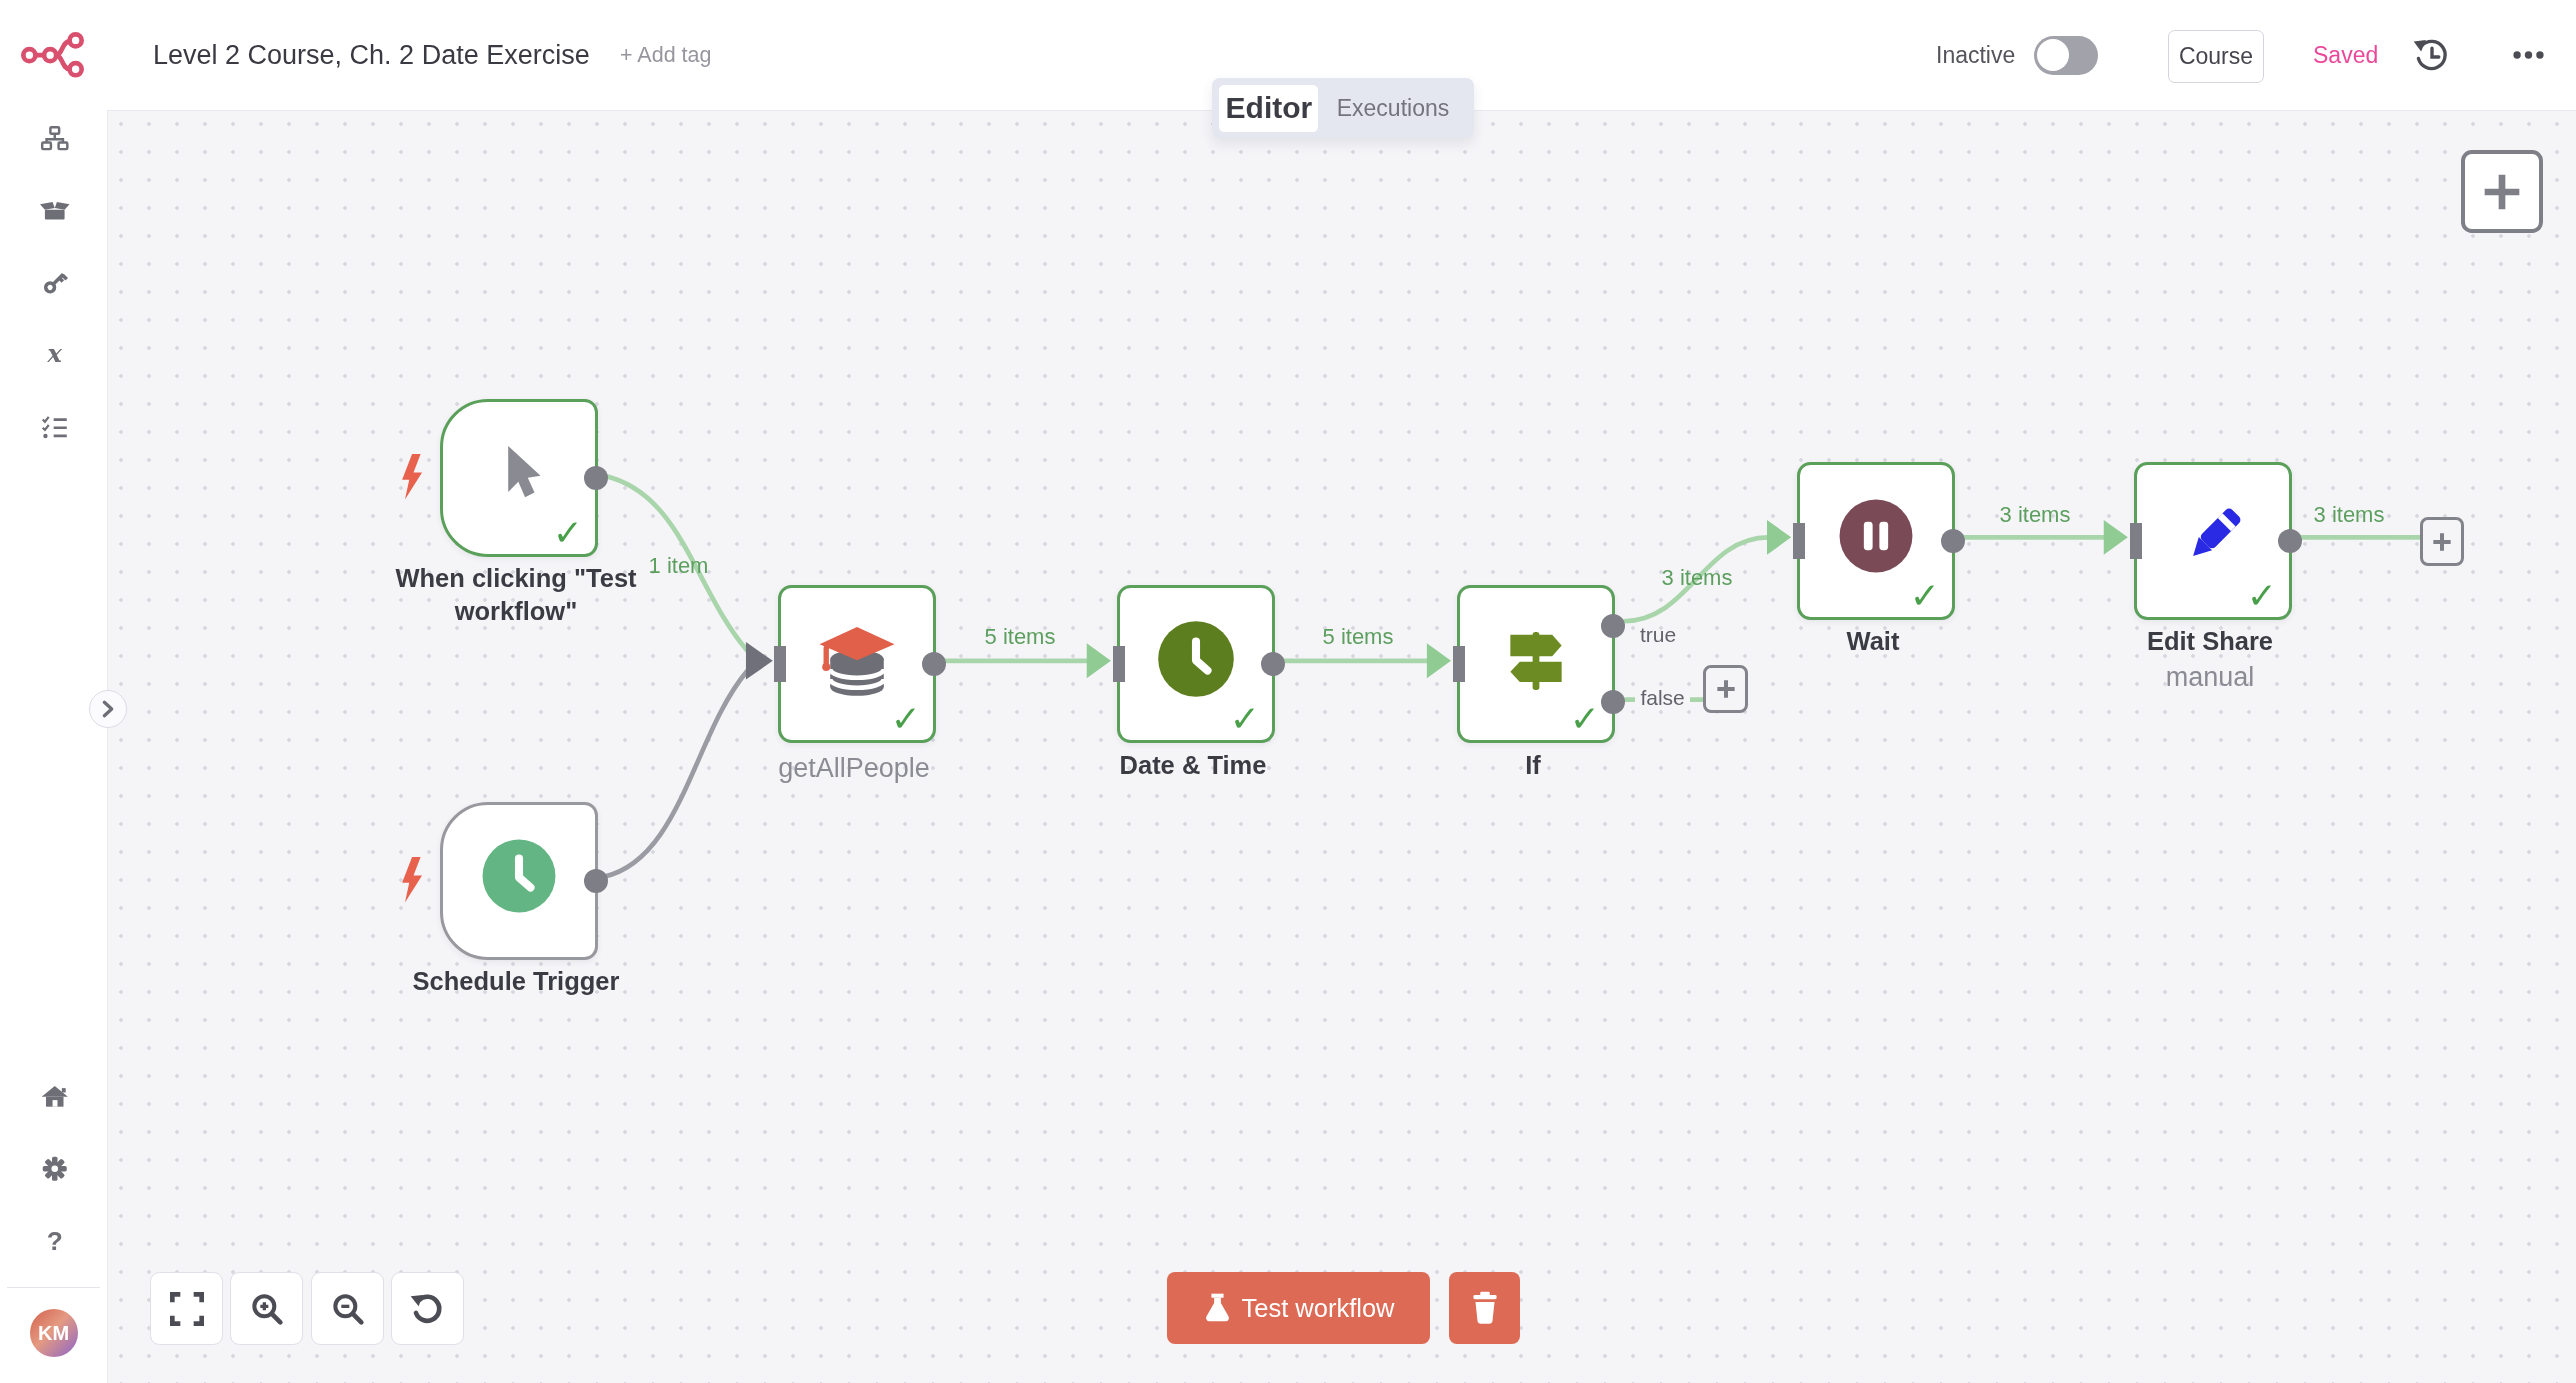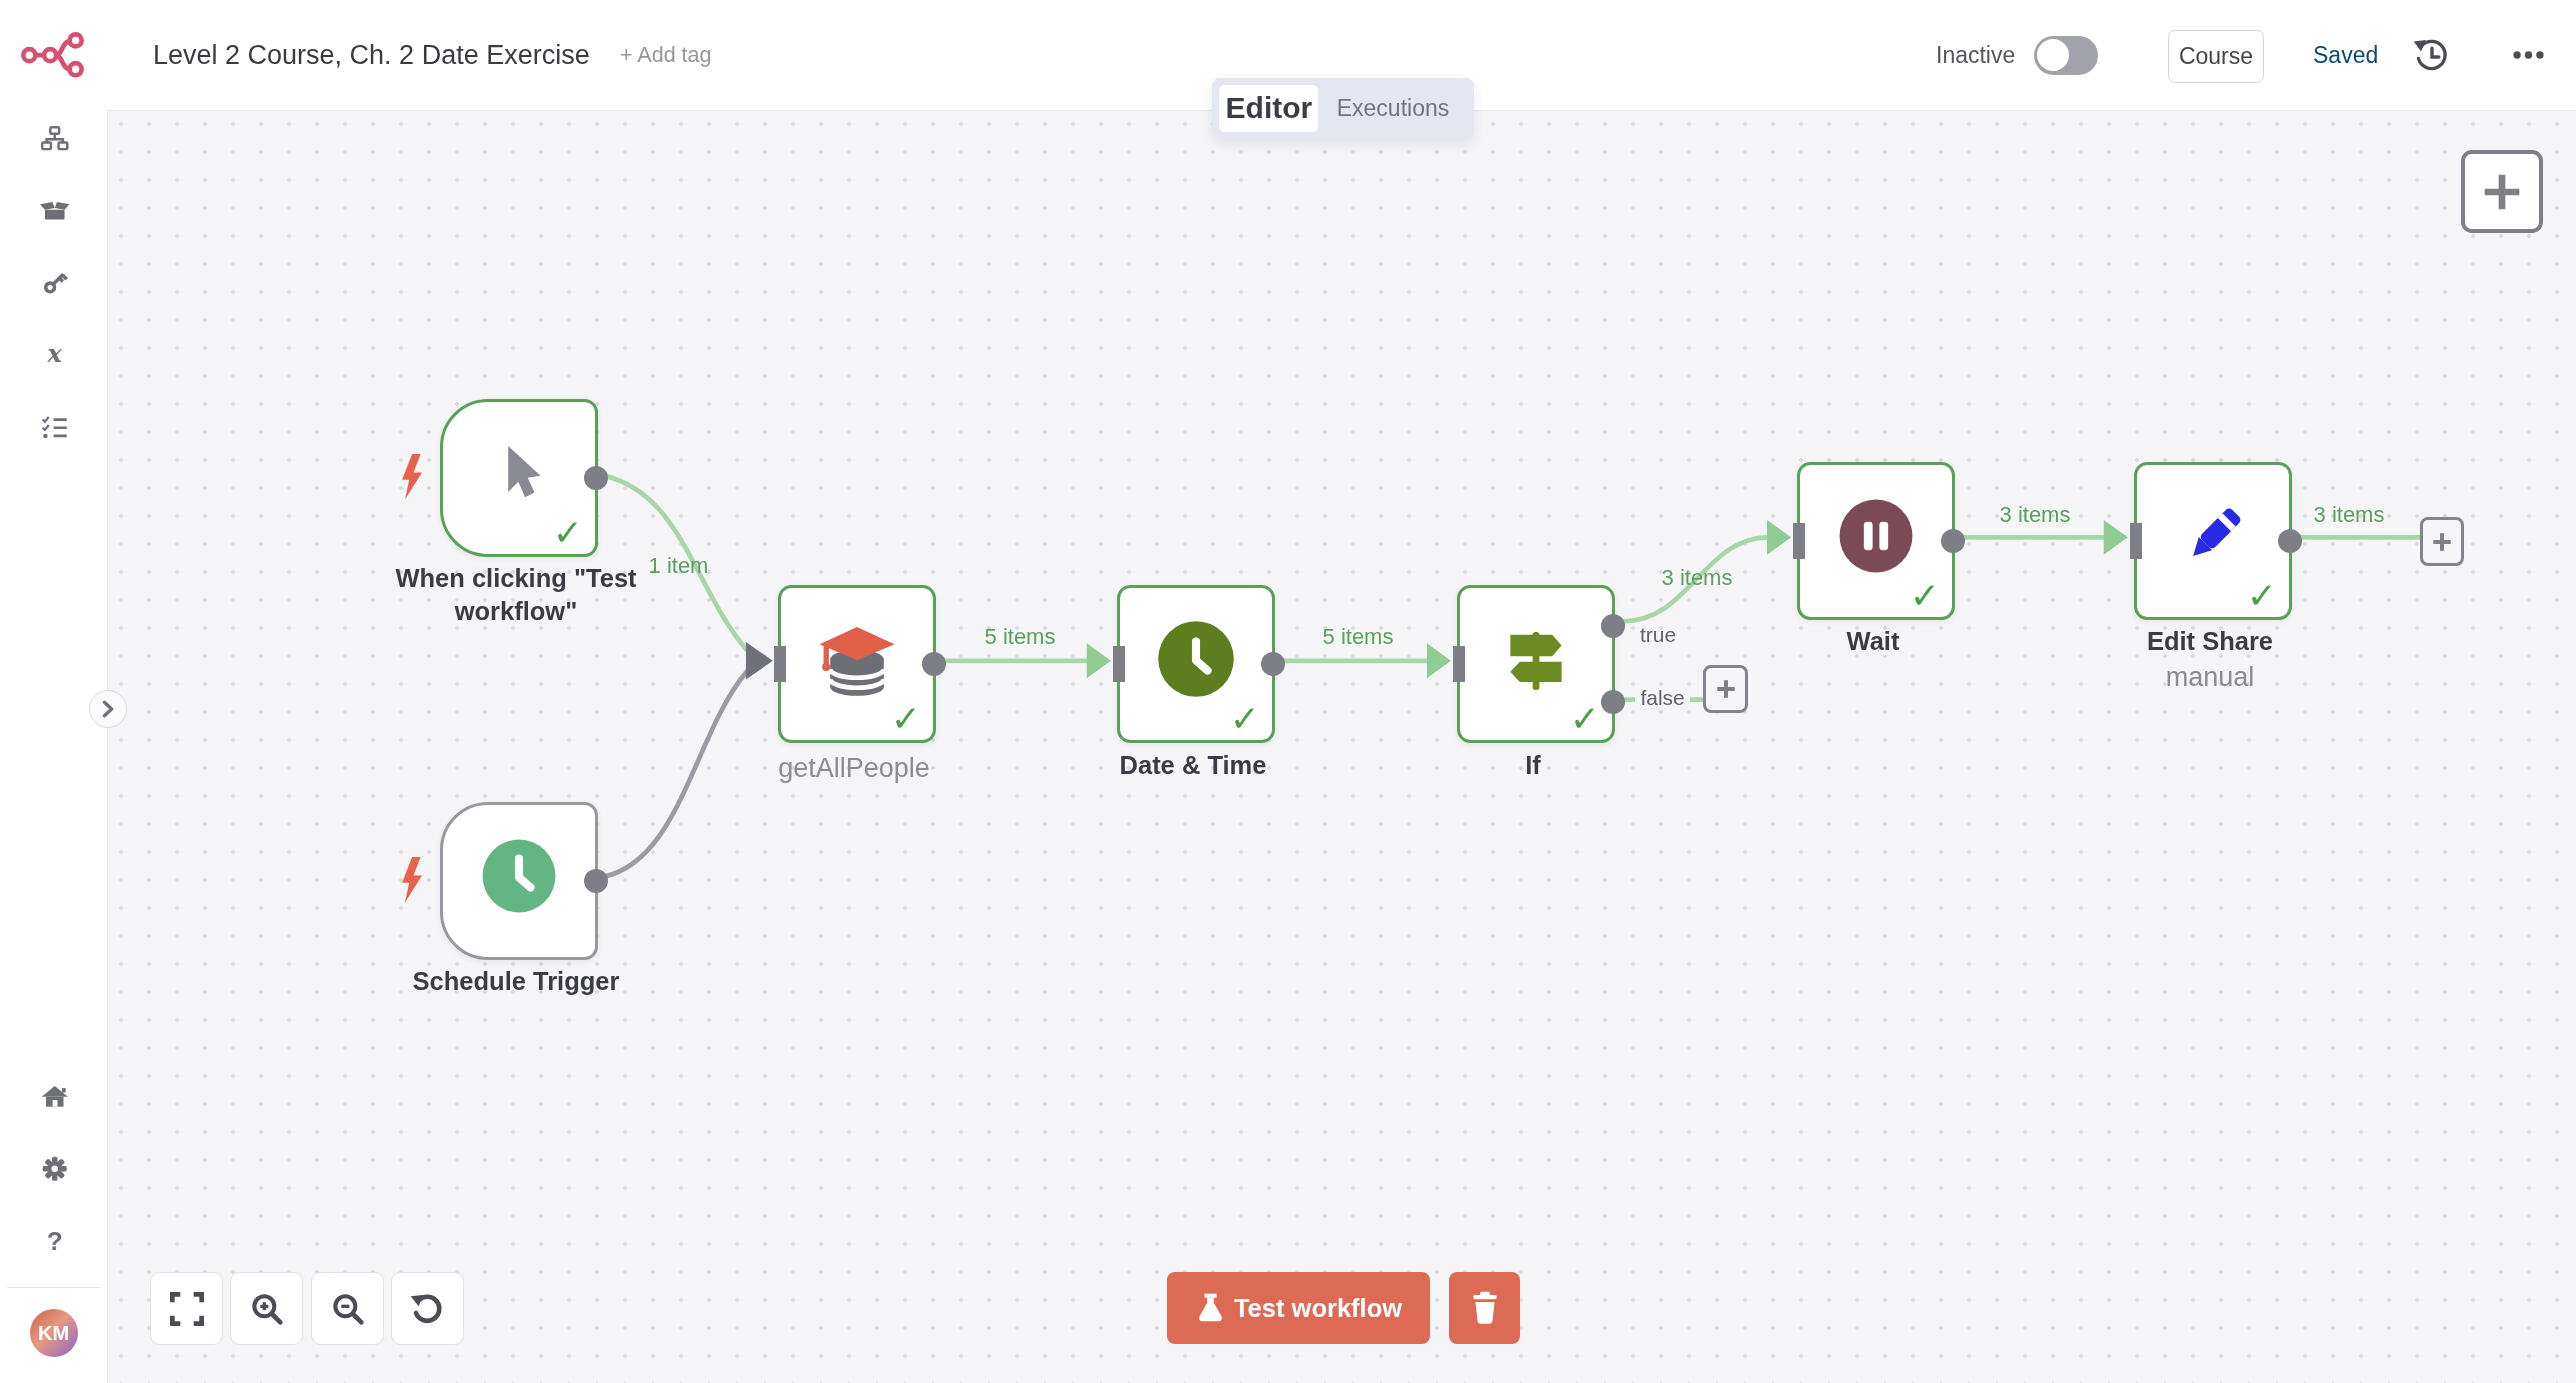--- a/index.html
+++ b/index.html
@@ -30,21 +30,21 @@
     font-size:21.5px;color:#96969e;cursor:pointer;}
   .inactive-lbl{position:absolute;left:1829px;top:0;height:110px;display:flex;align-items:center;
     font-size:23px;color:#54545c;}
   .toggle{position:absolute;left:1927px;top:36px;width:64px;height:39px;border-radius:19.5px;
     background:#a2a2ab;cursor:pointer;}
   .toggle .knob{position:absolute;left:3.4px;top:3.4px;width:32px;height:32px;border-radius:50%;background:#fff;}
   .share-btn{position:absolute;left:2061px;top:29.5px;width:94px;height:51px;border:1.3px solid #d4d4dc;
     border-radius:6.7px;background:#fff;display:flex;align-items:center;justify-content:center;
     font-size:23px;color:#45454e;font-weight:500;cursor:pointer;}
   .saved-lbl{position:absolute;left:2206px;top:0;height:110px;display:flex;align-items:center;
-    font-size:23px;color:#0c4a6e;}
+    font-size:23px;color:#ec4899;}
   .hist-btn{position:absolute;left:2306px;top:36px;width:38px;height:38px;cursor:pointer;}
   .dots-btn{position:absolute;left:2400px;top:36px;width:43px;height:38px;cursor:pointer;}
 
   
   .tabs{position:absolute;left:1212px;top:78px;width:262px;height:60px;background:#e5e7f0;
     border-radius:8px;z-index:11;box-shadow:0 5.4px 12px rgba(60,60,90,0.10);}
   .tab-editor{position:absolute;left:7.4px;top:6.7px;width:99px;height:47px;background:#fff;border-radius:5.4px;
     display:flex;align-items:center;justify-content:center;font-size:30px;font-weight:600;color:#3c3c44;cursor:pointer;}
   .tab-exec{position:absolute;left:107px;top:6.7px;width:148px;height:47px;
     display:flex;align-items:center;justify-content:center;font-size:23px;font-weight:500;color:#74747e;cursor:pointer;}
@@ -78,21 +78,21 @@
 
   .plus-btn{position:absolute;z-index:2;background:#f5f5f8;border:3.4px solid #83838c;border-radius:8px;
     display:flex;align-items:center;justify-content:center;cursor:pointer;}
   .plus-big{position:absolute;left:2461px;top:150px;width:74px;height:75px;border:4px solid #7f7f88;
     border-radius:10.7px;background:#fff;display:flex;align-items:center;justify-content:center;z-index:5;cursor:pointer;}
 
   
   .ctrl{position:absolute;width:71px;height:71px;background:#fff;border:1.3px solid #dfe0e8;border-radius:9.4px;
     display:flex;align-items:center;justify-content:center;z-index:5;cursor:pointer;}
   .test-btn{position:absolute;left:1167px;top:1272px;width:263px;height:72px;background:#dd6a55;border-radius:8px;
-    display:flex;align-items:center;justify-content:center;gap:8px;color:#fff;font-size:25.5px;font-weight:700;
+    display:flex;align-items:center;justify-content:center;gap:8px;color:#fff;font-size:25.5px;font-weight:400;
     z-index:5;cursor:pointer;}
   .trash-btn{position:absolute;left:1449px;top:1272px;width:71px;height:72px;background:#dd6a55;border-radius:8px;
     display:flex;align-items:center;justify-content:center;z-index:5;cursor:pointer;}
   .expand-chevron{position:absolute;left:89px;top:690px;width:36px;height:36px;border-radius:50%;background:#fbfbfd;
     border:1.3px solid #dcdce6;display:flex;align-items:center;justify-content:center;z-index:12;cursor:pointer;}
 </style>
 </head>
 <body>
 
 <div class="app">

